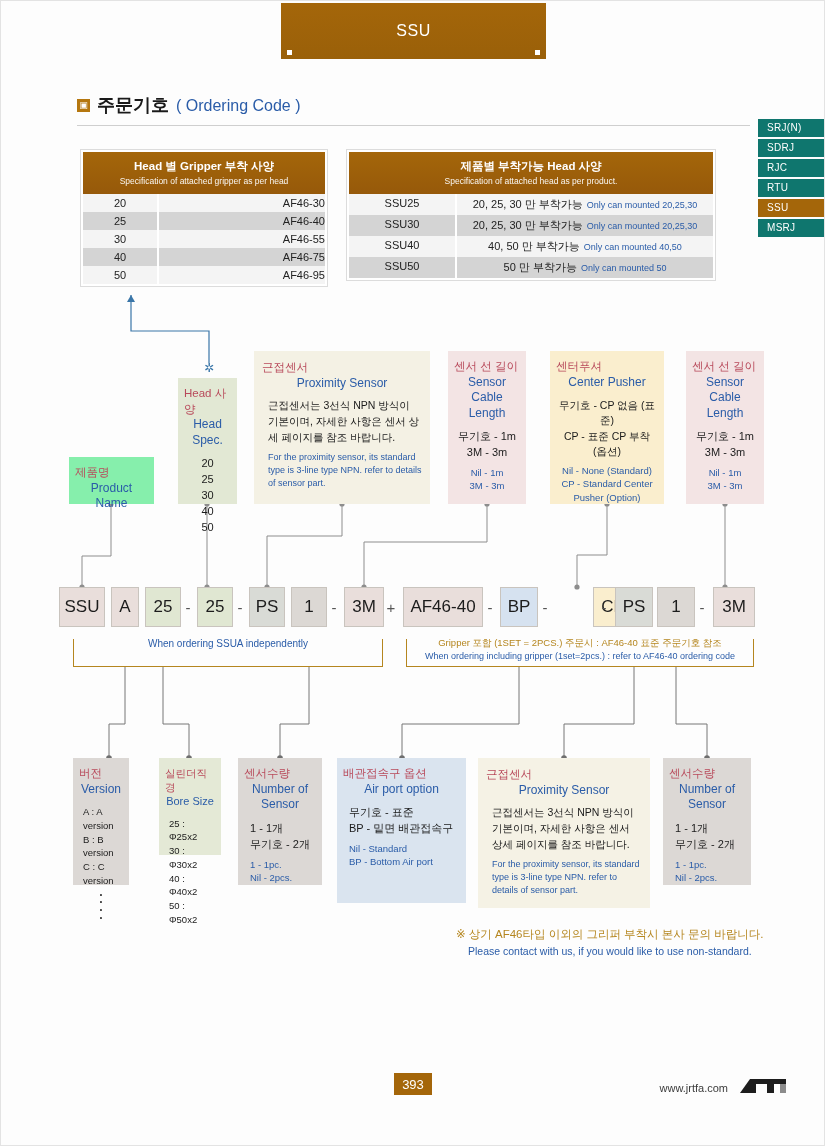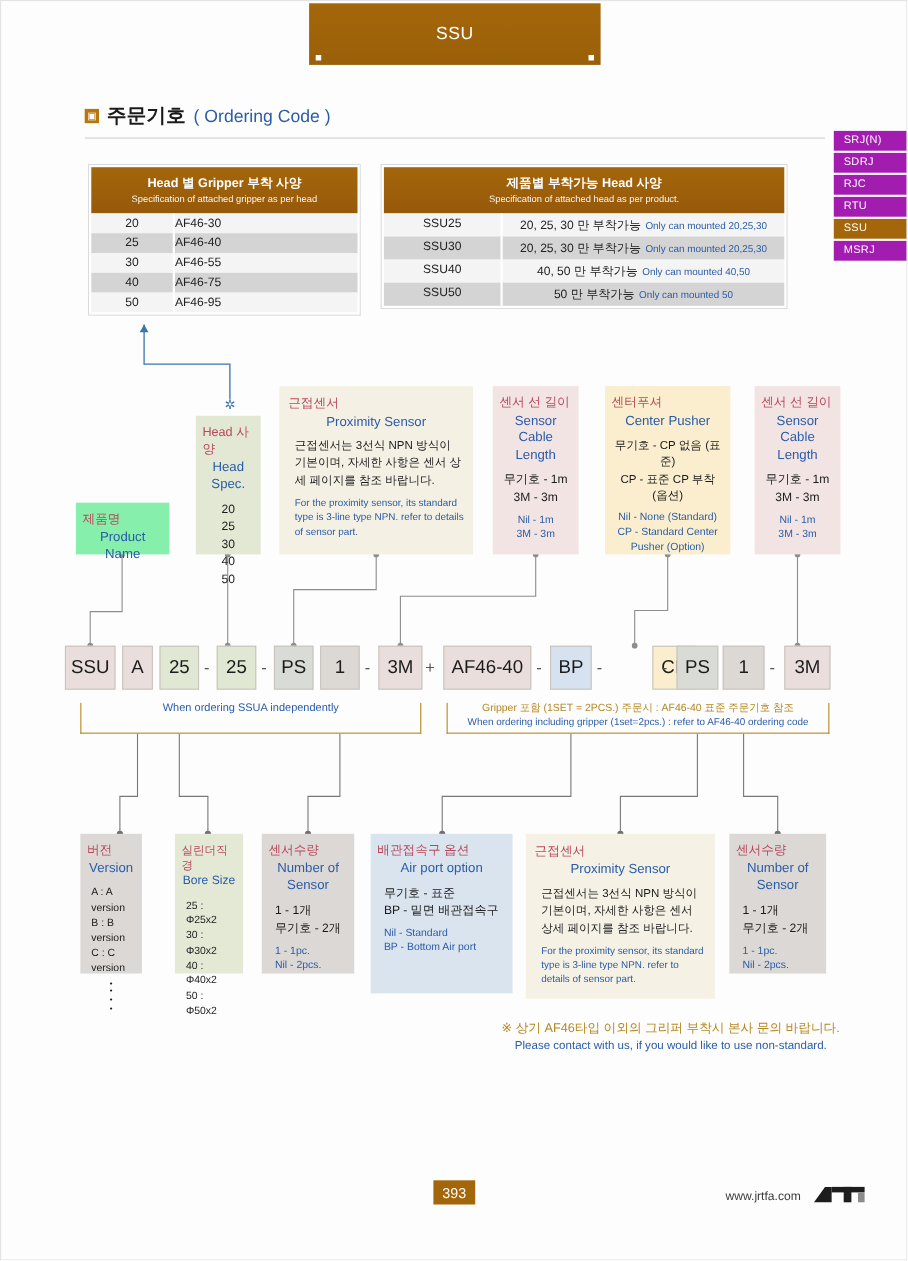--- a/index.html
+++ b/index.html
@@ -44,39 +44,39 @@
   .sec-en { font-size: 16px; color: #2a5ca8; }
   .sec-rule {
     position: absolute; left: 76px; top: 124px; width: 673px;
     border-top: 1px solid #cfcfcf;
   }
 
   
   .tabs { position: absolute; right: 0px; top: 118px; width: 66px; }
   .tab {
     height: 18px; margin-bottom: 2px;
-    background: #a21caf; color: #ffffff;
+    background: #0f766e; color: #ffffff;
     font-size: 10px; line-height: 18px; padding-left: 9px;
     letter-spacing: .3px;
   }
   .tab.active { background: #a4660a; }
 
   
   .tbl { position: absolute; background: #fff; border: 1px solid #dcdcdc; padding: 2px; }
   .tbl-head {
     background: linear-gradient(180deg,#a4660a 0%,#96590a 100%);
     color: #fff; text-align: center; padding: 7px 4px 8px;
   }
   .tbl-head .ko { font-size: 11.5px; font-weight: bold; }
   .tbl-head .en { font-size: 8.5px; margin-top: 2px; opacity: .95; }
   .tbl-row { display: flex; font-size: 11px; color: #222; }
   .tbl-row.odd  { background: #f4f4f4; }
   .tbl-row.even { background: #d4d4d4; }
   .tbl-row .c1 { text-align: center; padding: 3px 0; border-right: 2px solid #ffffff; }
-  .tbl-row .c2 { text-align: left; padding: 3px 0; flex: 1; }
+  .tbl-row .c2 { text-align: right; padding: 3px 0; flex: 1; }
   .tbl-row .c2 .en { color: #2a5ca8; font-size: 9px; margin-left: 4px; }
 
   #tblHead { left: 79px; top: 148px; width: 248px; }
   #tblHead .c1 { width: 76px; }
   #tblProd { left: 345px; top: 148px; width: 370px; }
   #tblProd .c1 { width: 108px; }
   #tblProd .tbl-row .c2 { text-align: center; }
 
   
   .box { position: absolute; padding: 8px 6px; }
@@ -361,21 +361,21 @@
     <div class="en-t">Version</div>
     <div class="lines-ko" style="white-space:pre-line;font-size:9.5px;text-align:left;padding-left:4px;">A : A version
 B : B version
 C : C version</div>
     <div class="lines-ko" style="white-space:pre-line;font-size:7px;line-height:1.1;margin-top:3px;">•
 •
 •
 •</div>
   </div>
 
-  <div class="box bg-sage" style="left:158px; top:757px; width:62px; height:127px;">
+  <div class="box bg-sage" style="left:158px; top:757px; width:62px; height:97px;">
     <div class="ko-t" style="font-size:10.5px;">실린더직경</div>
     <div class="en-t" style="font-size:11px;">Bore Size</div>
     <div class="lines-ko" style="white-space:pre-line;font-size:9.5px;text-align:left;padding-left:4px;">25 : Φ25x2
 30 : Φ30x2
 40 : Φ40x2
 50 : Φ50x2</div>
   </div>
 
   <div class="box bg-gray" style="left:237px; top:757px; width:84px; height:127px;">
     <div class="ko-t">센서수량</div>

